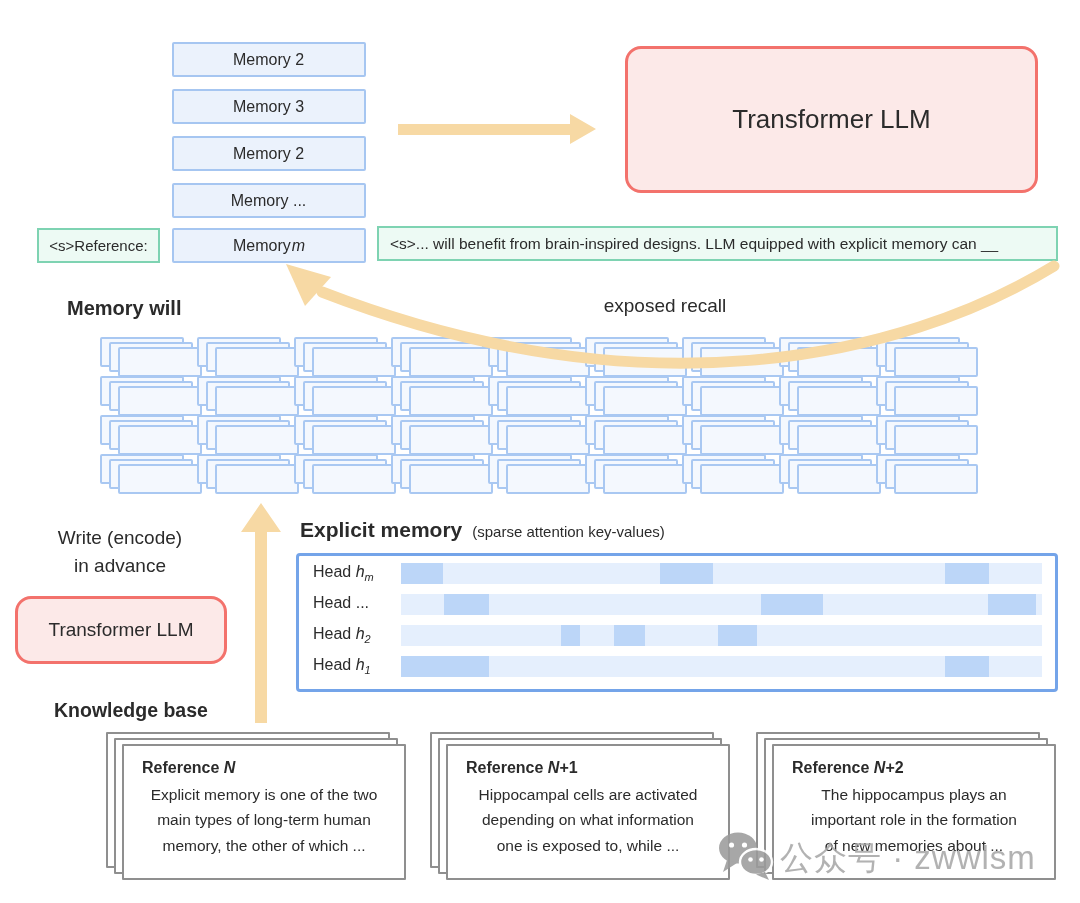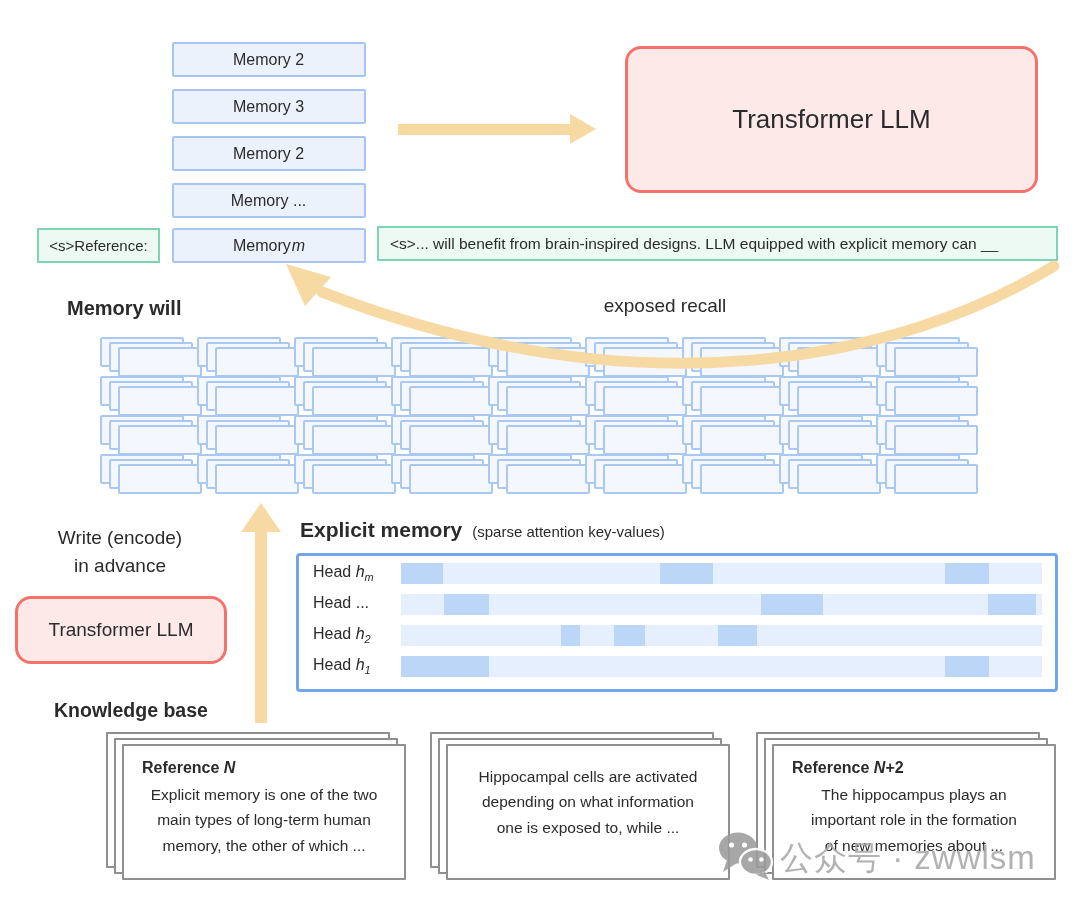--- a/index.html
+++ b/index.html
@@ -331,20 +331,21 @@
     <div class="kcard" style="left:8px;top:6px"></div>
     <div class="kcard front" style="left:16px;top:12px">
       <div class="kcard-title"><span>Reference </span><i>N</i><span></span></div>
       <div class="kcard-body">Explicit memory is one of the two<br>main types of long-term human<br>memory, the other of which ...</div>
     </div>
   </div>
   <div class="card-stack" style="left:430px;top:732px">
     <div class="kcard" style="left:0;top:0"></div>
     <div class="kcard" style="left:8px;top:6px"></div>
     <div class="kcard front" style="left:16px;top:12px">
+      <div class="kcard-title"><span>Reference </span><i>N</i><span>+1</span></div>
       <div class="kcard-body">Hippocampal cells are activated<br>depending on what information<br>one is exposed to, while ...</div>
     </div>
   </div>
   <div class="card-stack" style="left:756px;top:732px">
     <div class="kcard" style="left:0;top:0"></div>
     <div class="kcard" style="left:8px;top:6px"></div>
     <div class="kcard front" style="left:16px;top:12px">
       <div class="kcard-title"><span>Reference </span><i>N</i><span>+2</span></div>
       <div class="kcard-body">The hippocampus plays an<br>important role in the formation<br>of new memories about ...</div>
     </div>

